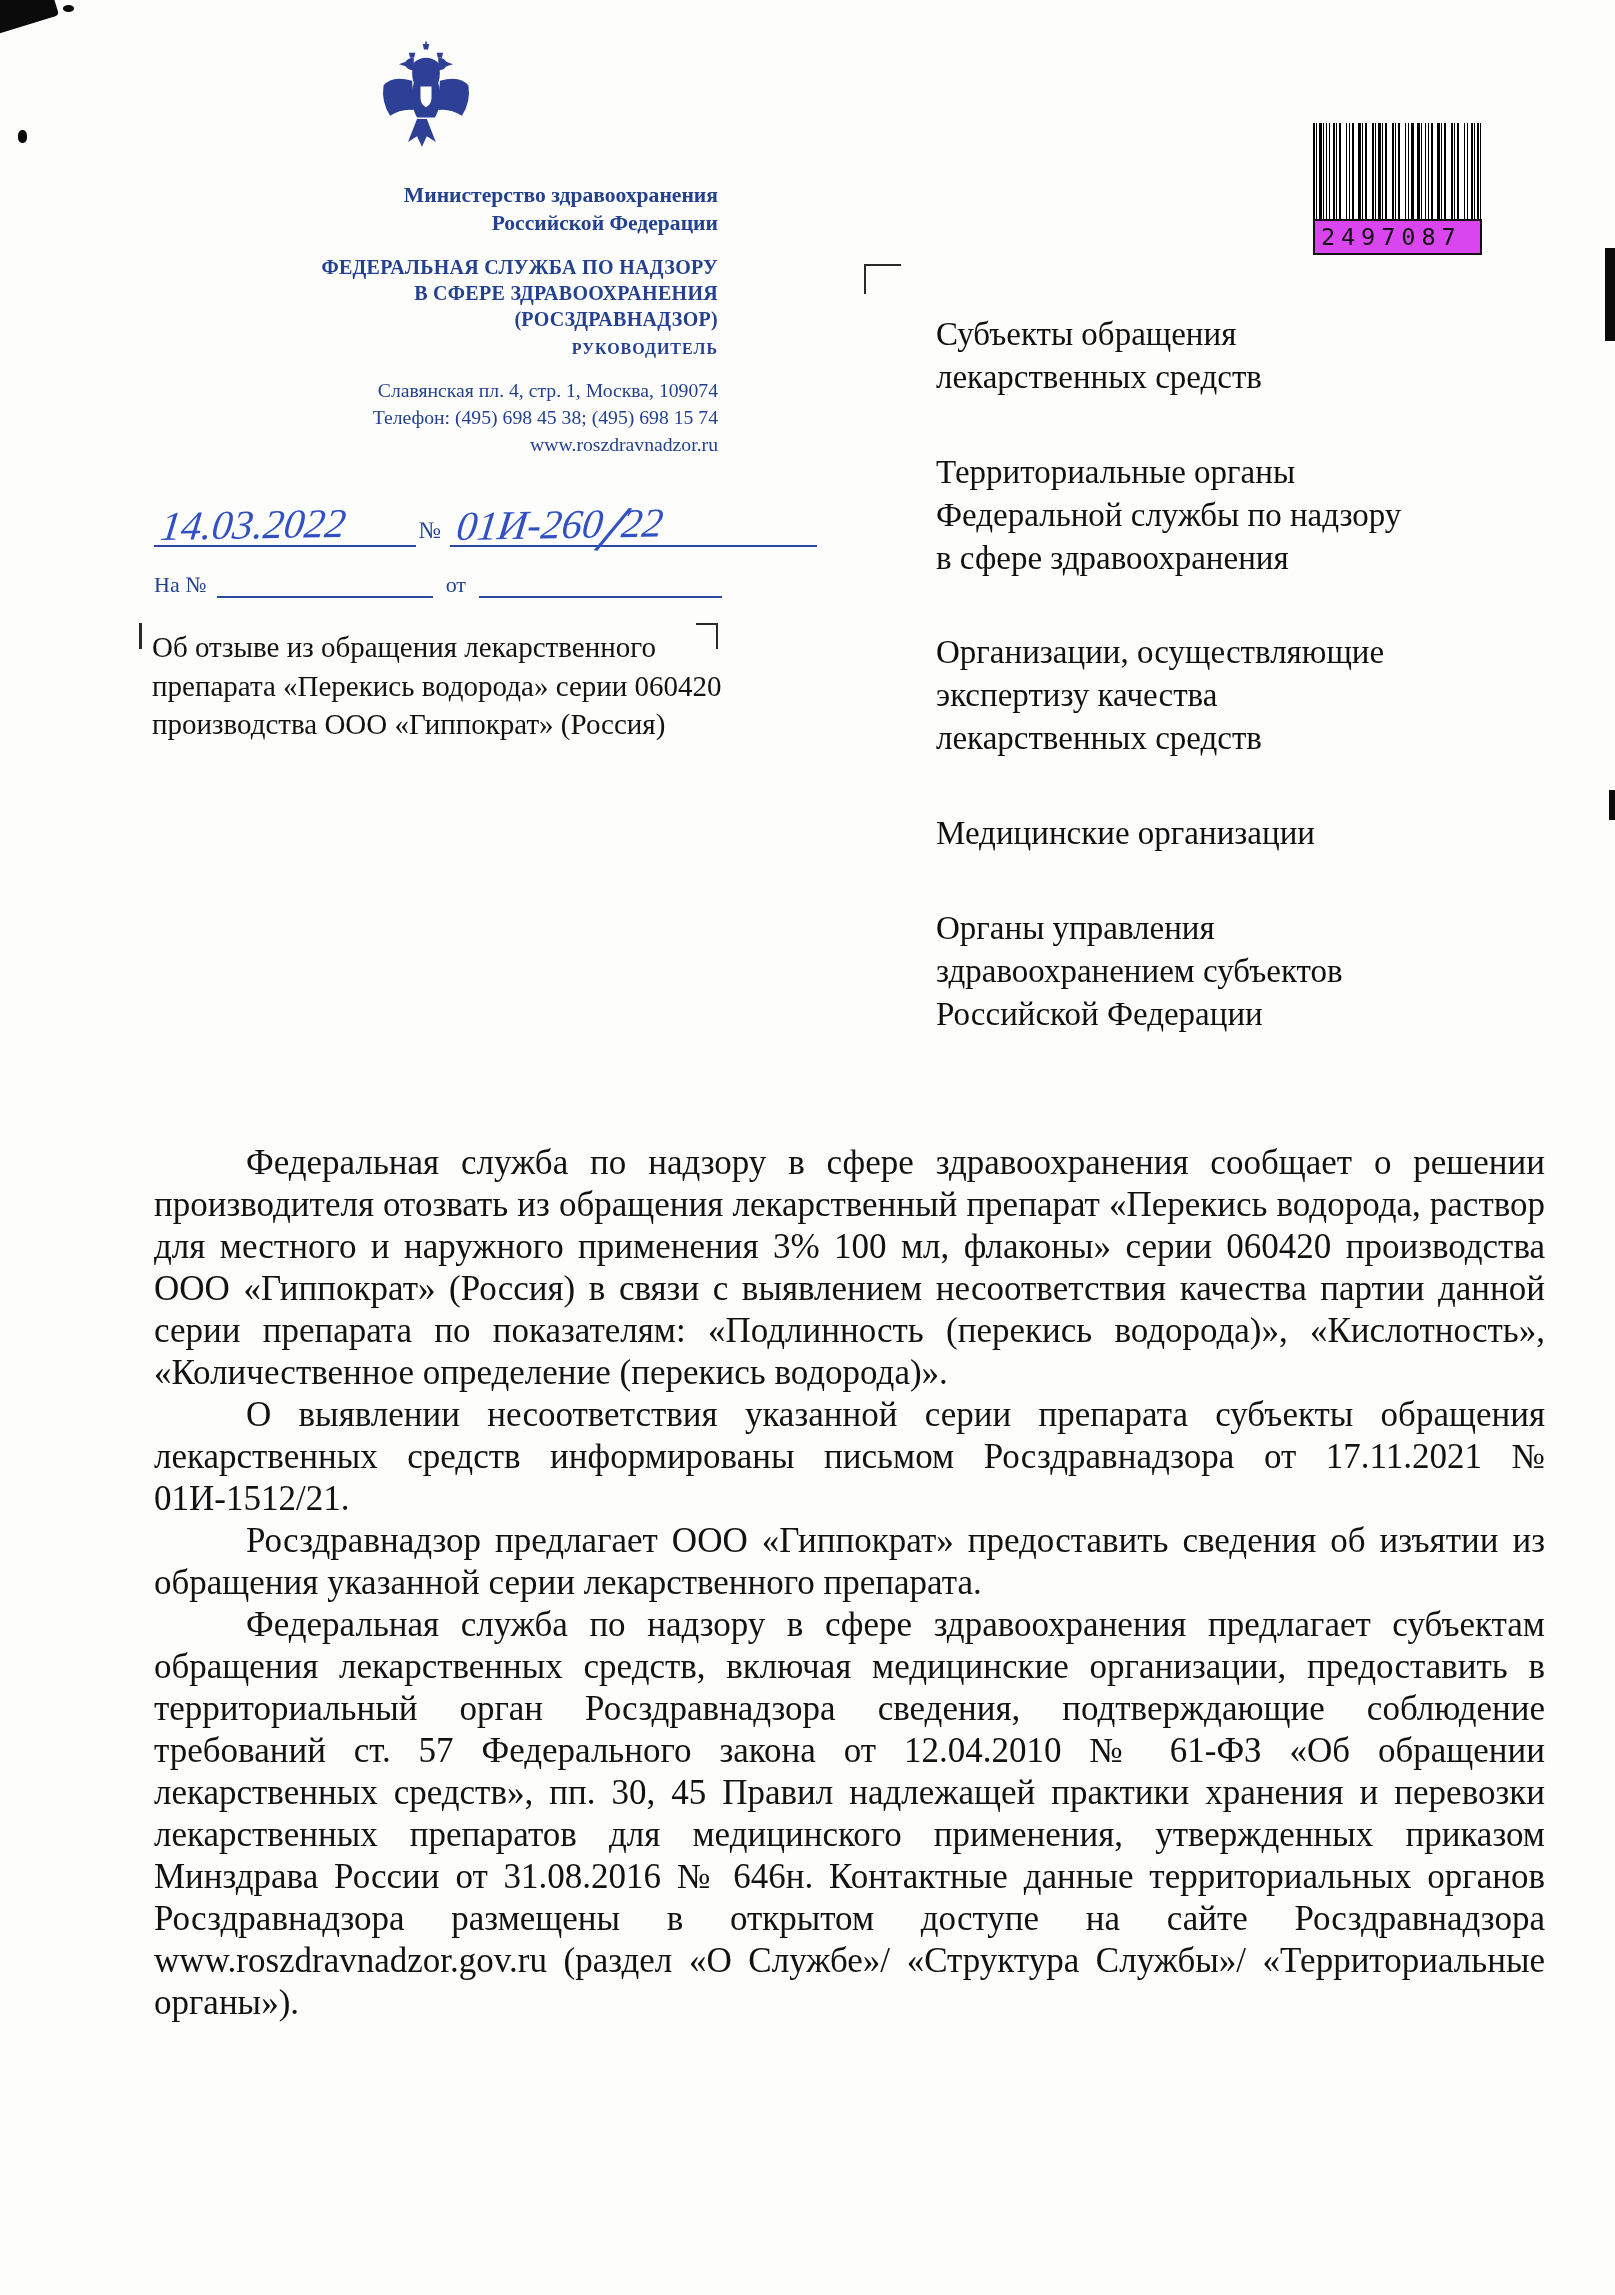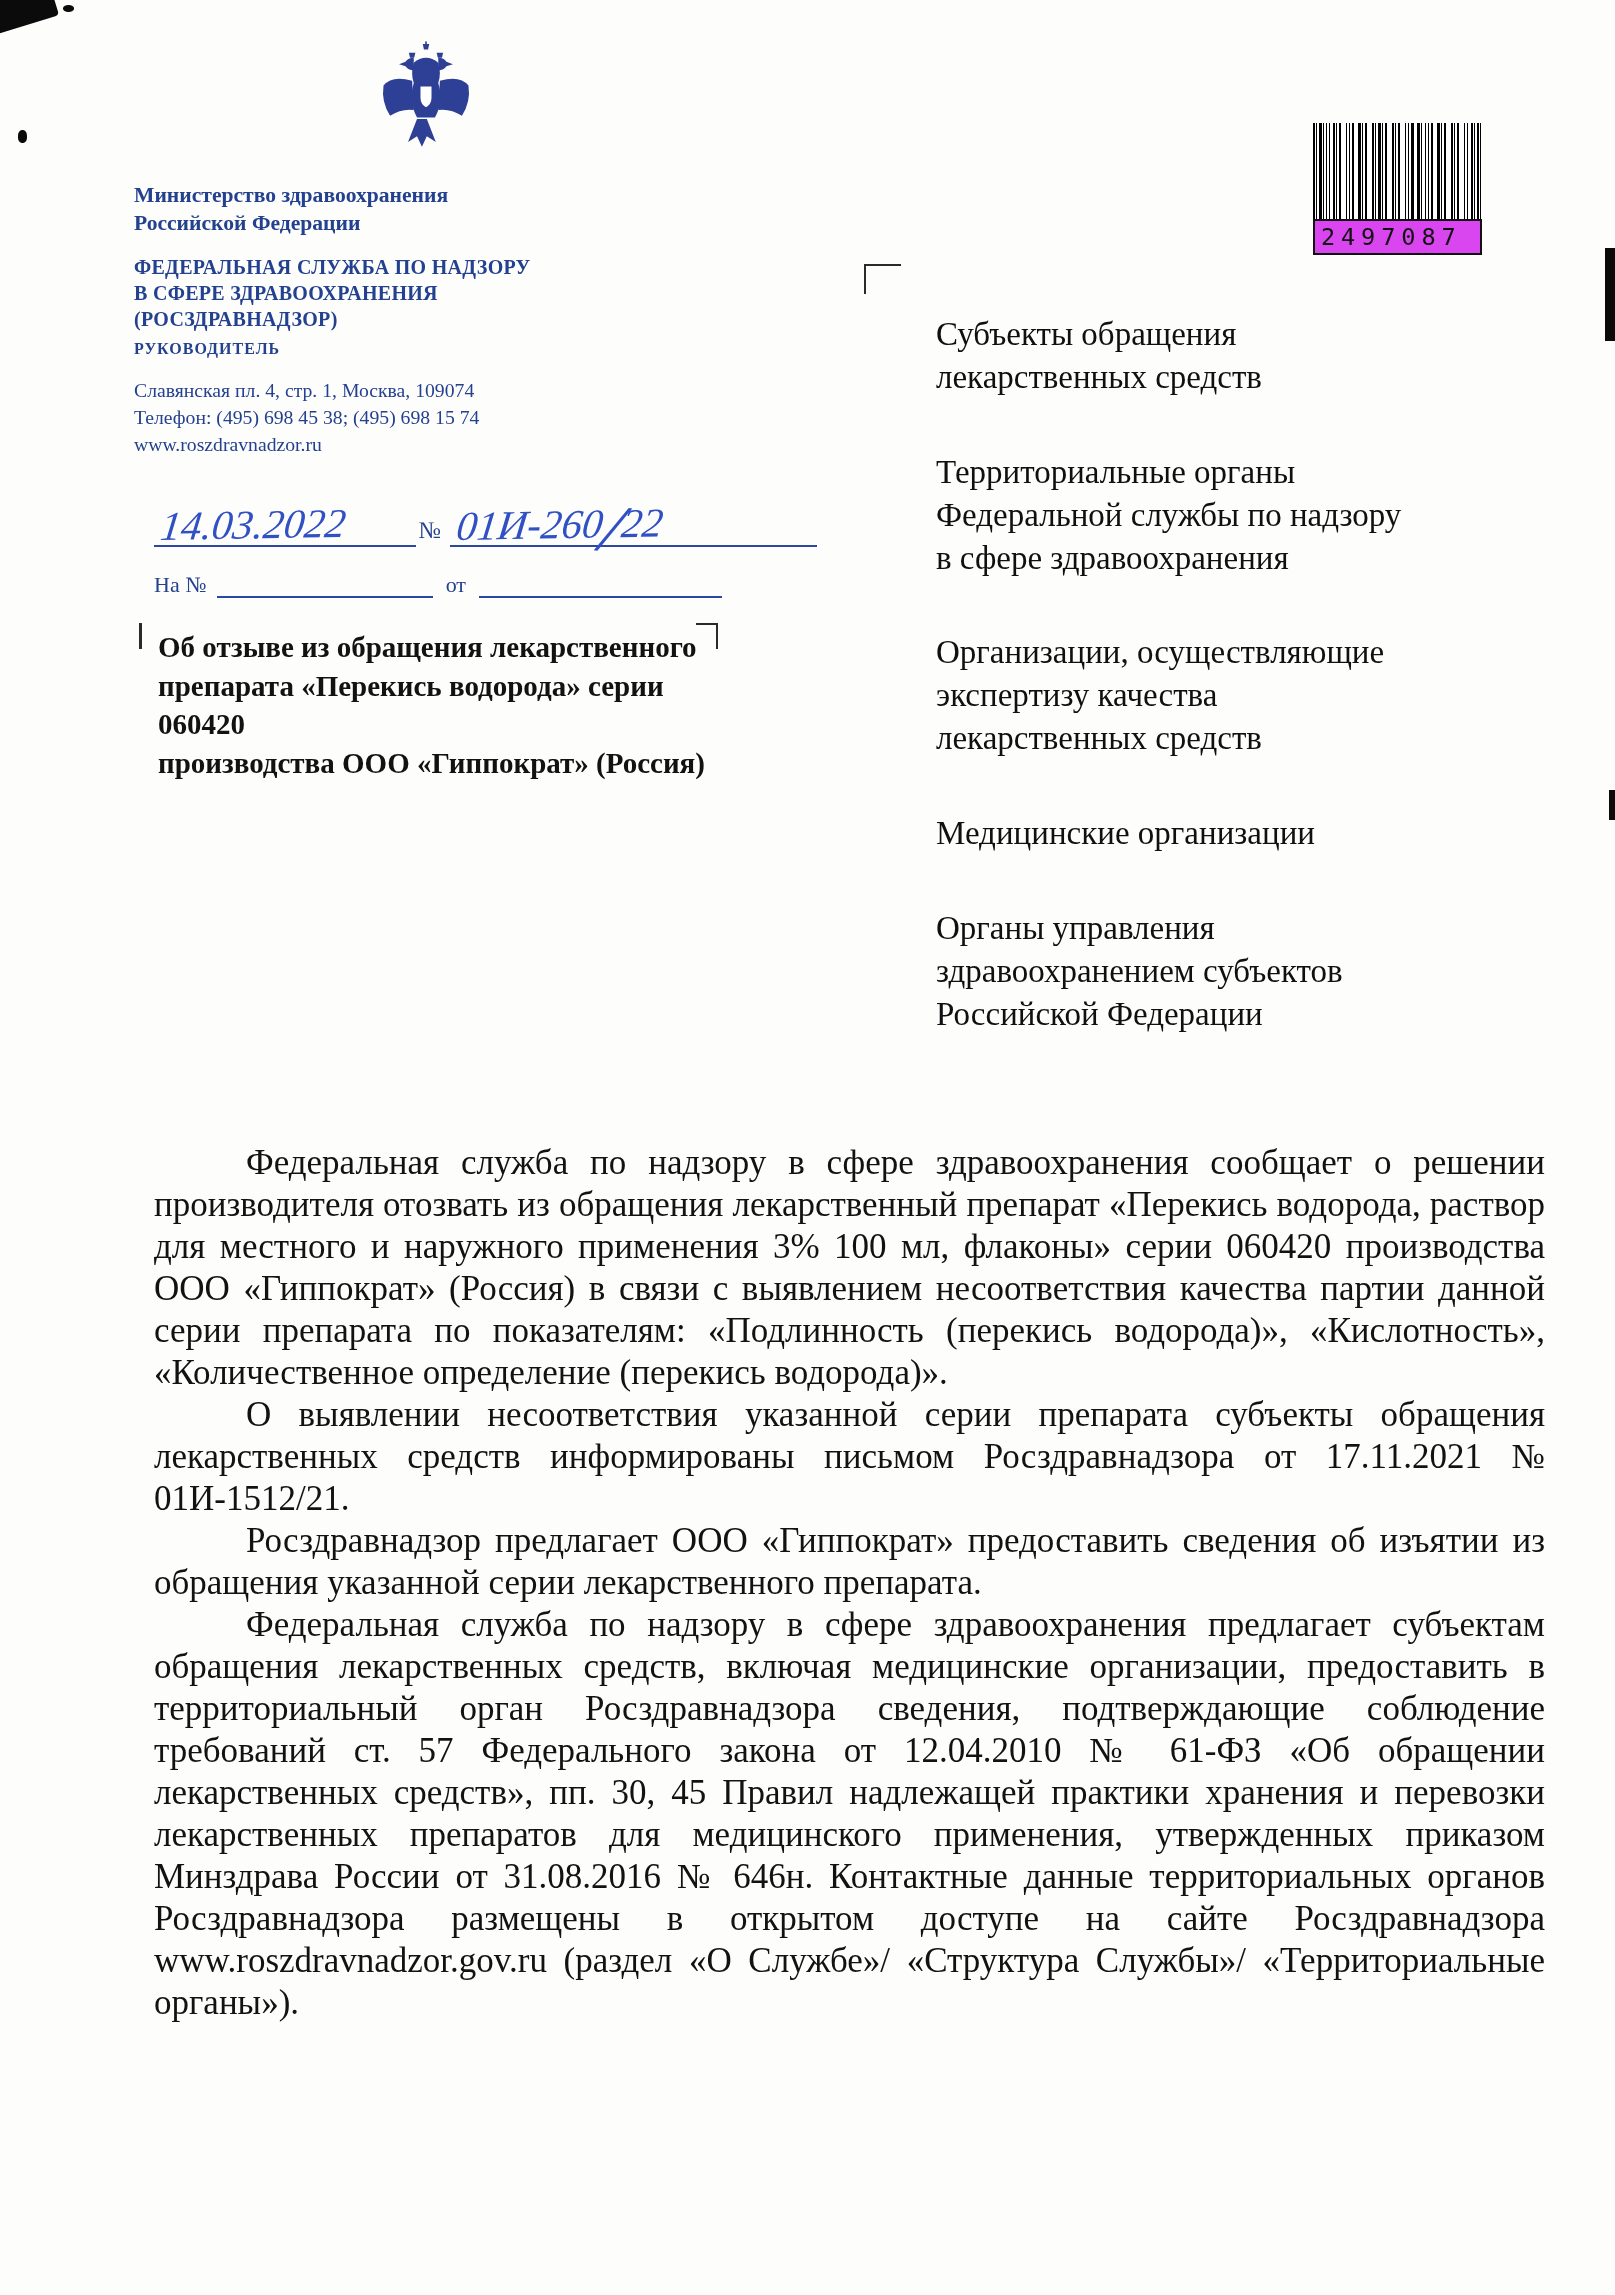--- a/index.html
+++ b/index.html
@@ -17,21 +17,21 @@
   .art-dot    { left:18.4px; top:130px; width:8.5px; height:12.5px; border-radius:45%; }
   .art-bar1   { right:0; top:248px; width:11px; height:93px; }
   .art-bar2   { right:0; top:790px; width:6.6px; height:30px; }
 
   
   .mark-gamma { position:absolute; left:864px; top:264px; width:37px; height:30px; border-left:2.6px solid #2a2a2a; border-top:2.6px solid #2a2a2a; }
   .mark-tick-l { position:absolute; left:139px; top:623px; width:2.6px; height:26px; background:#2a2a2a; }
   .mark-corner-r { position:absolute; left:696px; top:623px; width:22px; height:26px; border-right:2.6px solid #2a2a2a; border-top:2.6px solid #2a2a2a; }
 
   
-  .letterhead { position:absolute; left:134px; top:38px; width:584px; text-align:left; color:#24418f; }
+  .letterhead { position:absolute; left:134px; top:38px; width:584px; text-align:right; color:#24418f; }
   .emblem-wrap { display:block; margin:0 auto 13px; width:98px; height:131px; }
   .ministry { font-weight:bold; font-size:21.6px; line-height:1.28; white-space:pre-line; }
   .service  { margin-top:17px; font-weight:bold; font-size:20px; line-height:1.3; white-space:pre-line; letter-spacing:0.3px; }
   .position { margin-top:8px; font-weight:bold; font-size:16px; letter-spacing:1px; }
   .contact  { margin-top:18.4px; font-size:19.7px; line-height:1.38; }
 
   
   .date-row { position:absolute; left:154px; top:504px; width:774px; color:#24418f; font-size:22px; white-space:nowrap; }
   .u-line { display:inline-block; border-bottom:2px solid #2b479f; position:relative; height:43px; vertical-align:bottom; }
   .u-date { width:262px; }
@@ -43,21 +43,21 @@
     color:#3050c4; font-size:41px; transform:skewX(-8deg) rotate(-1deg); transform-origin:left bottom;
   }
   .hw .big-slash { font-size:68px; display:inline-block; transform:rotate(8deg); vertical-align:-14.4px; line-height:0; }
 
   .ref-row { position:absolute; left:154px; top:572px; color:#24418f; font-size:22px; white-space:nowrap; }
   .ref-line { display:inline-block; border-bottom:2px solid #2b479f; height:26px; vertical-align:bottom; }
   .ref-line1 { width:216px; margin:0 13px 0 10.5px; }
   .ref-line2 { width:243px; margin-left:13px; }
 
   
-  .subject { position:absolute; left:158px; top:628px; width:597px; font-size:29px; line-height:1.33; color:#121212; white-space:pre-line;font-weight:bold; }
+  .subject { position:absolute; left:152px; top:628px; width:597px; font-size:29px; line-height:1.33; color:#121212; white-space:pre-line; }
 
   
   .barcode { position:absolute; left:1313px; top:123px; width:169px; }
   .bars {
     height:96px;
     background:repeating-linear-gradient(90deg,
       #000 0 2px, #fff 2px 3.3px, #000 3.3px 3.9px, #fff 3.9px 5.9px,
       #000 5.9px 8.5px, #fff 8.5px 9.8px, #000 9.8px 10.5px, #fff 10.5px 13px,
       #000 13px 14.4px, #fff 14.4px 16.4px, #000 16.4px 17px, #fff 17px 19.7px);
   }

